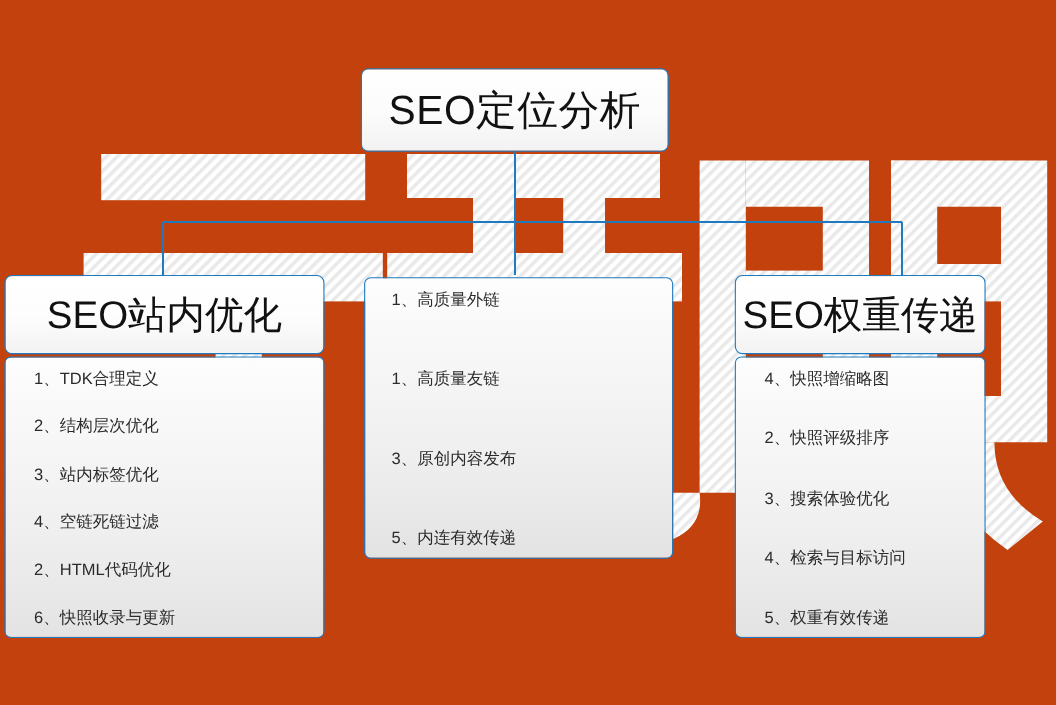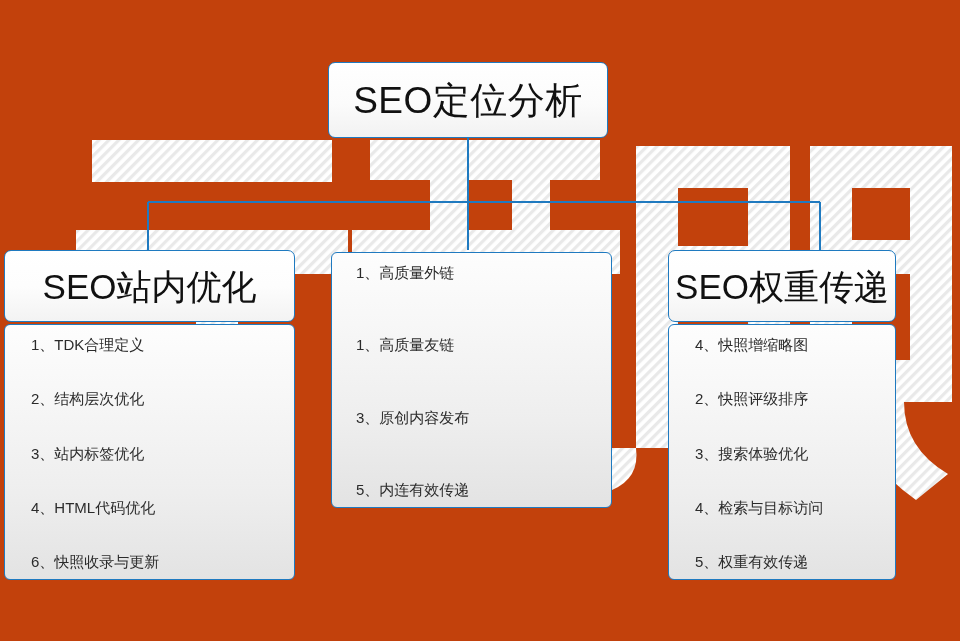--- a/index.html
+++ b/index.html
@@ -181,21 +181,22 @@
   </div>
 
   <div class="column col-0">
     <div class="col-header">
       <span class="col-title">SEO站内优化</span>
     </div>
     <div class="col-body">
       <div class="item">1、TDK合理定义</div>
       <div class="item">2、结构层次优化</div>
       <div class="item">3、站内标签优化</div>
-      <div class="item">4、HTML代码优化</div>
+      <div class="item">4、空链死链过滤</div>
+      <div class="item">2、HTML代码优化</div>
       <div class="item">6、快照收录与更新</div>
     </div>
   </div>
 
   <div class="column col-1">
     <div class="col-body">
       <div class="item">1、高质量外链</div>
       <div class="item">1、高质量友链</div>
       <div class="item">3、原创内容发布</div>
       <div class="item">5、内连有效传递</div>

